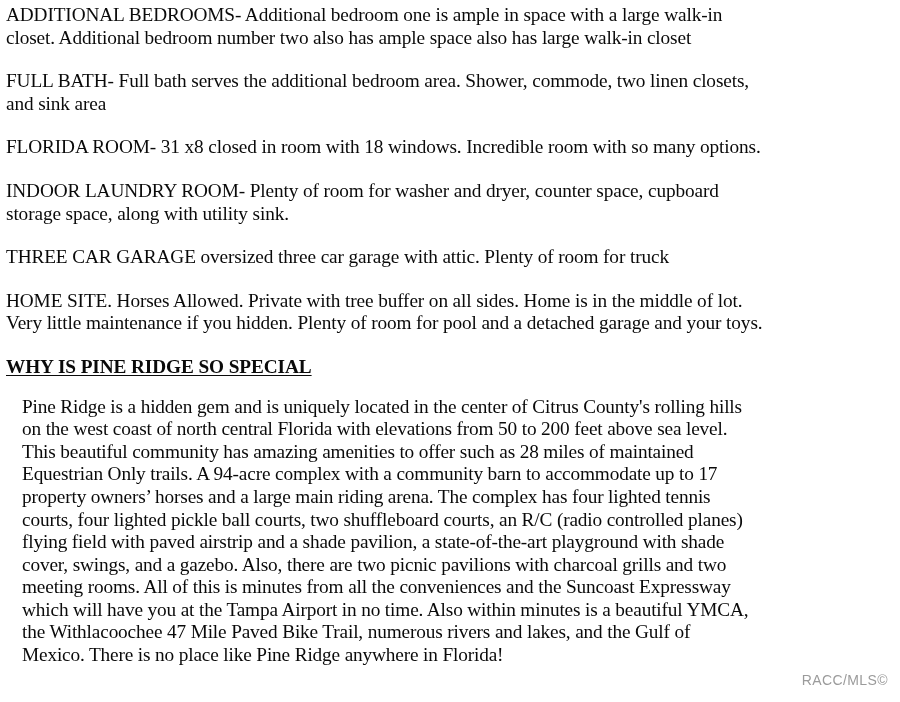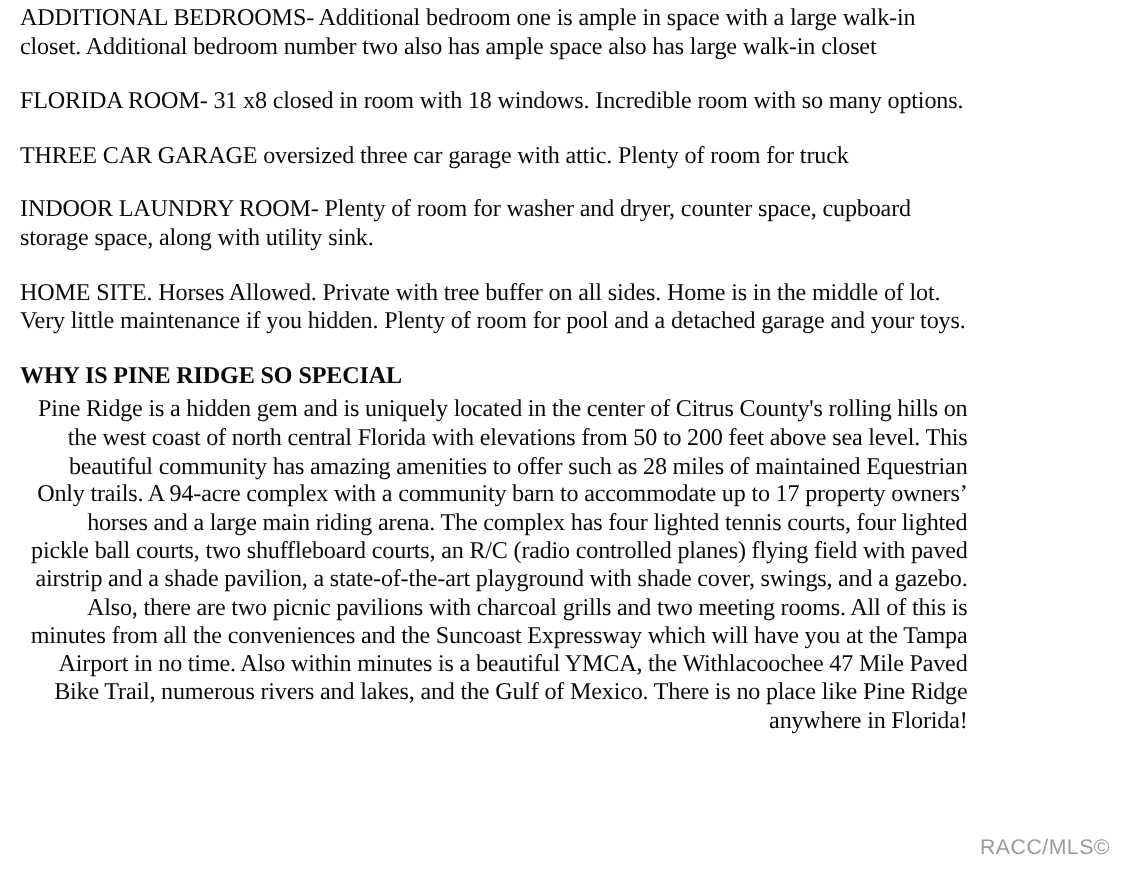--- a/index.html
+++ b/index.html
@@ -14,82 +14,83 @@
     overflow: hidden;
     font-family: "Liberation Serif", "DejaVu Serif", serif;
     color: #0a0a0a;
     position: relative;
   }
   #page {
     position: relative;
     width: 900px;
     height: 702px;
     box-sizing: border-box;
-    padding: 4px 0 0 16px;
+    padding: 4px 0 0 6px;
   }
   .doc-body {
     width: 762px;
   }
   .para {
     font-size: 19.3px;
     line-height: 22.6px;
     margin: 0 0 21px 0;
     color: #0a0a0a;
     letter-spacing: -0.12px;
     text-align: left;
     white-space: pre-wrap;
   }
   .para:last-of-type { margin-bottom: 0; }
   .heading {
     font-size: 19.3px;
     line-height: 22.6px;
     font-weight: bold;
+    text-decoration: underline;
     text-underline-offset: 2px;
     margin: 0 0 0 0;
     display: inline-block;
     letter-spacing: -0.1px;
   }
   .heading-wrap {
     margin: 0;
     padding: 0;
     line-height: 22.6px;
   }
   .closing-para {
     font-size: 19.3px;
     line-height: 22.6px;
-    margin: 4px;
+    margin: 16px;
     letter-spacing: -0.15px;
     white-space: pre-wrap;
-    text-align: right;
   }
   .watermark {
     position: absolute;
     right: 12px;
     bottom: 14px;
     font-family: "Liberation Sans", "DejaVu Sans", sans-serif;
-    font-size: 17px;
+    font-size: 14px;
     letter-spacing: 0.4px;
     color: #9b9b9b;
     user-select: none;
   }
 </style>
 </head>
 <body>
 
 <div id="page">
   <div class="doc-body">
 
     <p class="para">ADDITIONAL BEDROOMS- Additional bedroom one is ample in space with a large walk-in closet. Additional bedroom number two also has ample space also has large walk-in closet</p>
 
+    <p class="para">FULL BATH- Full bath serves the additional bedroom area. Shower, commode, two linen closets, and sink area</p>
 
     <p class="para">FLORIDA ROOM- 31 x8 closed in room with 18 windows. Incredible room with so many options.</p>
 
+    <p class="para">INDOOR LAUNDRY ROOM- Plenty of room for washer and dryer, counter space, cupboard storage space, along with utility sink.</p>
+
     <p class="para">THREE CAR GARAGE oversized three car garage with attic. Plenty of room for truck</p>
-
-    <p class="para">INDOOR LAUNDRY ROOM- Plenty of room for washer and dryer, counter space, cupboard storage space, along with utility sink.</p>
 
     <p class="para">HOME SITE. Horses Allowed. Private with tree buffer on all sides. Home is in the middle of lot. Very little maintenance if you hidden. Plenty of room for pool and a detached garage and your toys.</p>
 
     <div class="heading-wrap">
       <span class="heading">WHY IS PINE RIDGE SO SPECIAL</span>
     </div>
 
     <p class="closing-para">Pine Ridge is a hidden gem and is uniquely located in the center of Citrus County's rolling hills on the west coast of north central Florida with elevations from 50 to 200 feet above sea level. This beautiful community has amazing amenities to offer such as 28 miles of maintained Equestrian Only trails. A 94-acre complex with a community barn to accommodate up to 17 property owners’ horses and a large main riding arena. The complex has four lighted tennis courts, four lighted pickle ball courts, two shuffleboard courts, an R/C (radio controlled planes) flying field with paved airstrip and a shade pavilion, a state-of-the-art playground with shade cover, swings, and a gazebo. Also, there are two picnic pavilions with charcoal grills and two meeting rooms. All of this is minutes from all the conveniences and the Suncoast Expressway which will have you at the Tampa Airport in no time. Also within minutes is a beautiful YMCA, the Withlacoochee 47 Mile Paved Bike Trail, numerous rivers and lakes, and the Gulf of Mexico. There is no place like Pine Ridge anywhere in Florida!</p>
 
   </div>

